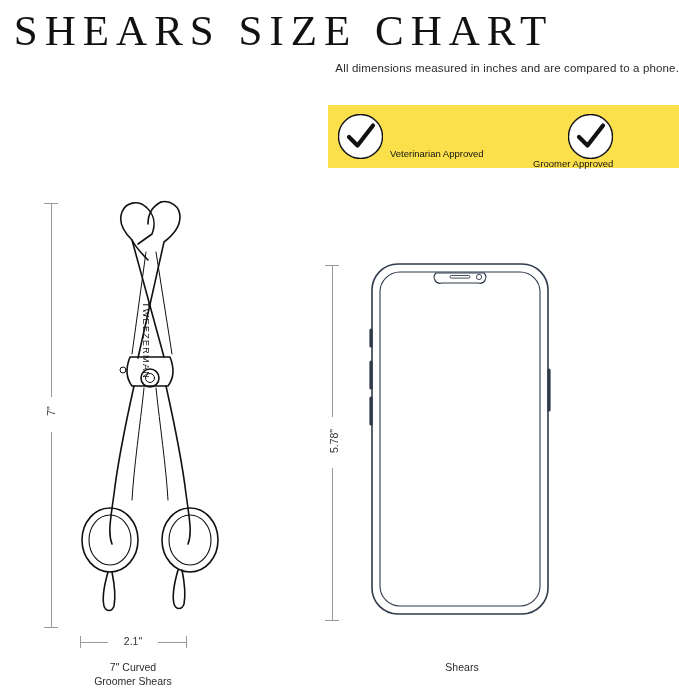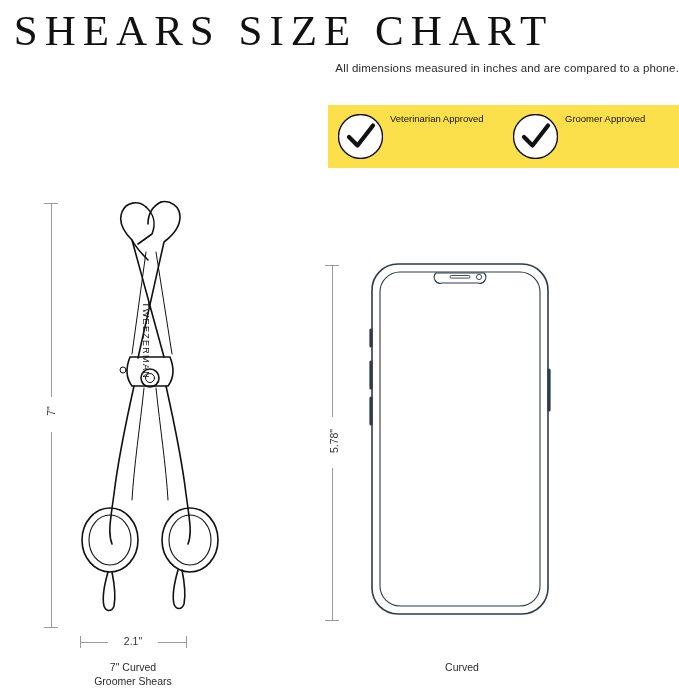--- a/index.html
+++ b/index.html
@@ -51,24 +51,24 @@
     left: 328px;
     top: 105px;
     width: 351px;
     height: 63px;
     background: #fbe04b;
   }
   .badge {
     position: absolute;
     top: 9px;
     display: flex;
-    align-items: flex-start;
+    align-items: flex-end;
   }
   .badge.vet { left: 10px; }
-  .badge.groomer { left: 185px; }
+  .badge.groomer { left: 198px; flex-direction: column; }
   .badge-circle {
     width: 45px;
     height: 45px;
     border-radius: 50%;
     background: #ffffff;
     position: relative;
     flex: 0 0 auto;
   }
   .badge-circle svg {
     position: absolute;
@@ -226,15 +226,15 @@
       <rect x="88" y="17.5" width="20" height="2.6" rx="1.3" stroke-width="0.9"></rect>
       <circle cx="117" cy="19" r="2.6" stroke-width="0.9"></circle>
 
       <path d="M9 72 v16" stroke-width="3.2" stroke-linecap="round"></path>
       <path d="M9 104 v26" stroke-width="3.2" stroke-linecap="round"></path>
       <path d="M9 140 v26" stroke-width="3.2" stroke-linecap="round"></path>
       <path d="M187 112 v40" stroke-width="3.2" stroke-linecap="round"></path>
     </svg>
   </div>
 
-  <div class="caption" style="left:392px; top:660px; width:140px;">Curved</div>
+  <div class="caption" style="left:392px; top:660px; width:140px;">Shears</div>
 
 </div>
 
 </body></html>

